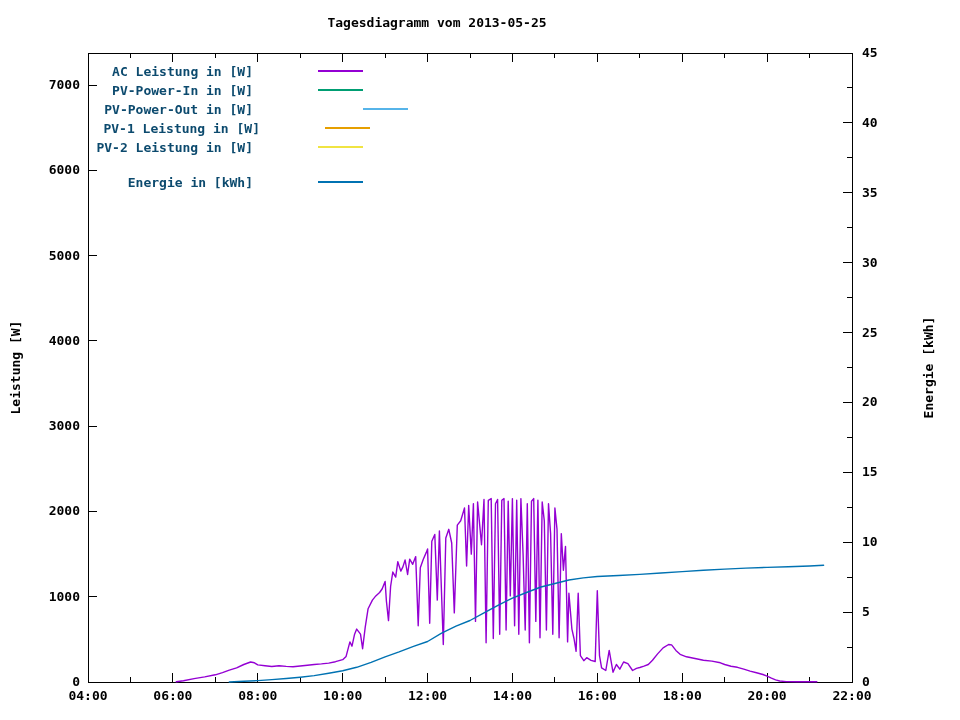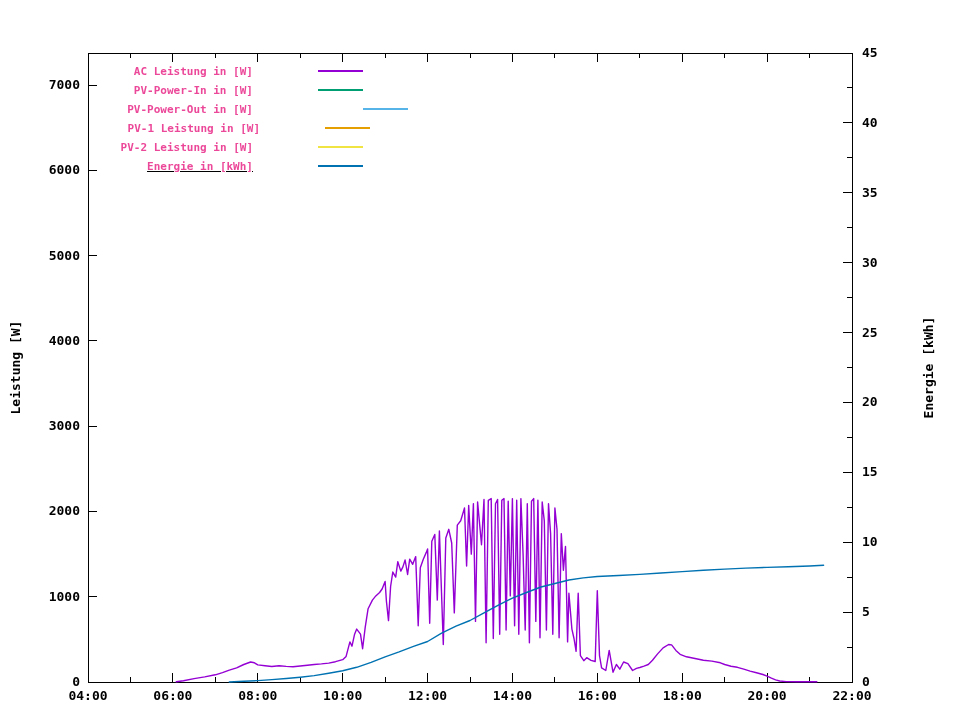--- a/index.html
+++ b/index.html
@@ -6,29 +6,30 @@
   #canvas{position:relative;width:960px;height:720px;background:#ffffff;overflow:hidden;
           font-family:"DejaVu Sans Mono", monospace;}
   #chart-title{position:absolute;left:0;top:15px;width:874px;text-align:center;
                font-size:13px;font-weight:bold;color:#000;}
   #plot-svg{position:absolute;left:0;top:0;}
   .axis-label{position:absolute;font-size:13px;font-weight:bold;color:#000;white-space:nowrap;}
   #ylabel-left{left:-85px;top:360px;width:200px;text-align:center;transform:rotate(-90deg);}
   #ylabel-right{left:828px;top:360px;width:200px;text-align:center;transform:rotate(-90deg);}
   #legend{position:absolute;left:88px;top:62px;width:300px;}
   .legend-row{position:absolute;left:0;height:18px;display:flex;align-items:center;}
-  .legend-label{width:165px;text-align:right;font-size:11px;font-weight:bold;color:#ec4899;
+  .legend-label{width:165px;text-align:right;font-size:13px;font-weight:bold;color:#0c4a6e;
                 white-space:pre;}
   .legend-sample{width:45px;height:2px;margin-left:65px;}
   svg text{font-family:"DejaVu Sans Mono", monospace;font-weight:bold;font-size:13px;fill:#000;}
 </style>
 </head>
 <body>
 
 <div id="canvas">
+  <div id="chart-title">Tagesdiagramm vom 2013-05-25</div>
   <div id="ylabel-left" class="axis-label">Leistung [W]</div>
   <div id="ylabel-right" class="axis-label">Energie [kWh]</div>
   <div id="legend">
       <div class="legend-row" style="top: 0px;">
         <span class="legend-label">AC Leistung in [W]</span>
         <span class="legend-sample" style="background: rgb(148, 0, 211);"></span>
       </div>
       <div class="legend-row" style="top: 19px;">
         <span class="legend-label">PV-Power-In in [W]</span>
         <span class="legend-sample" style="background: rgb(0, 158, 115);"></span>
@@ -38,21 +39,21 @@
         <span class="legend-sample" style="background: rgb(86, 180, 233);"></span>
       </div>
       <div class="legend-row" style="top: 57px; padding-left: 7px;">
         <span class="legend-label">PV-1 Leistung in [W]</span>
         <span class="legend-sample" style="background: rgb(230, 159, 0);"></span>
       </div>
       <div class="legend-row" style="top: 76px; justify-content: space-between;">
         <span class="legend-label">PV-2 Leistung in [W]</span>
         <span class="legend-sample" style="background: rgb(240, 228, 66);"></span>
       </div>
-      <div class="legend-row" style="top: 95px; text-decoration: underline;">
+      <div class="legend-row" style="top: 111px;">
         <span class="legend-label">Energie in [kWh]</span>
         <span class="legend-sample" style="background: rgb(0, 114, 178);"></span>
       </div>
     </div>
   <svg id="plot-svg" width="960" height="720">
       <rect x="88" y="53" width="764" height="629" fill="none" stroke="#000" stroke-width="1" shape-rendering="crispEdges"></rect>
       <line x1="88" y1="682" x2="88" y2="673" stroke="#000" stroke-width="1" shape-rendering="crispEdges"></line>
       <line x1="88" y1="53" x2="88" y2="62" stroke="#000" stroke-width="1" shape-rendering="crispEdges"></line>
       <text x="88" y="700" text-anchor="middle">04:00</text>
       <line x1="172.88888888888889" y1="682" x2="172.88888888888889" y2="673" stroke="#000" stroke-width="1" shape-rendering="crispEdges"></line>

